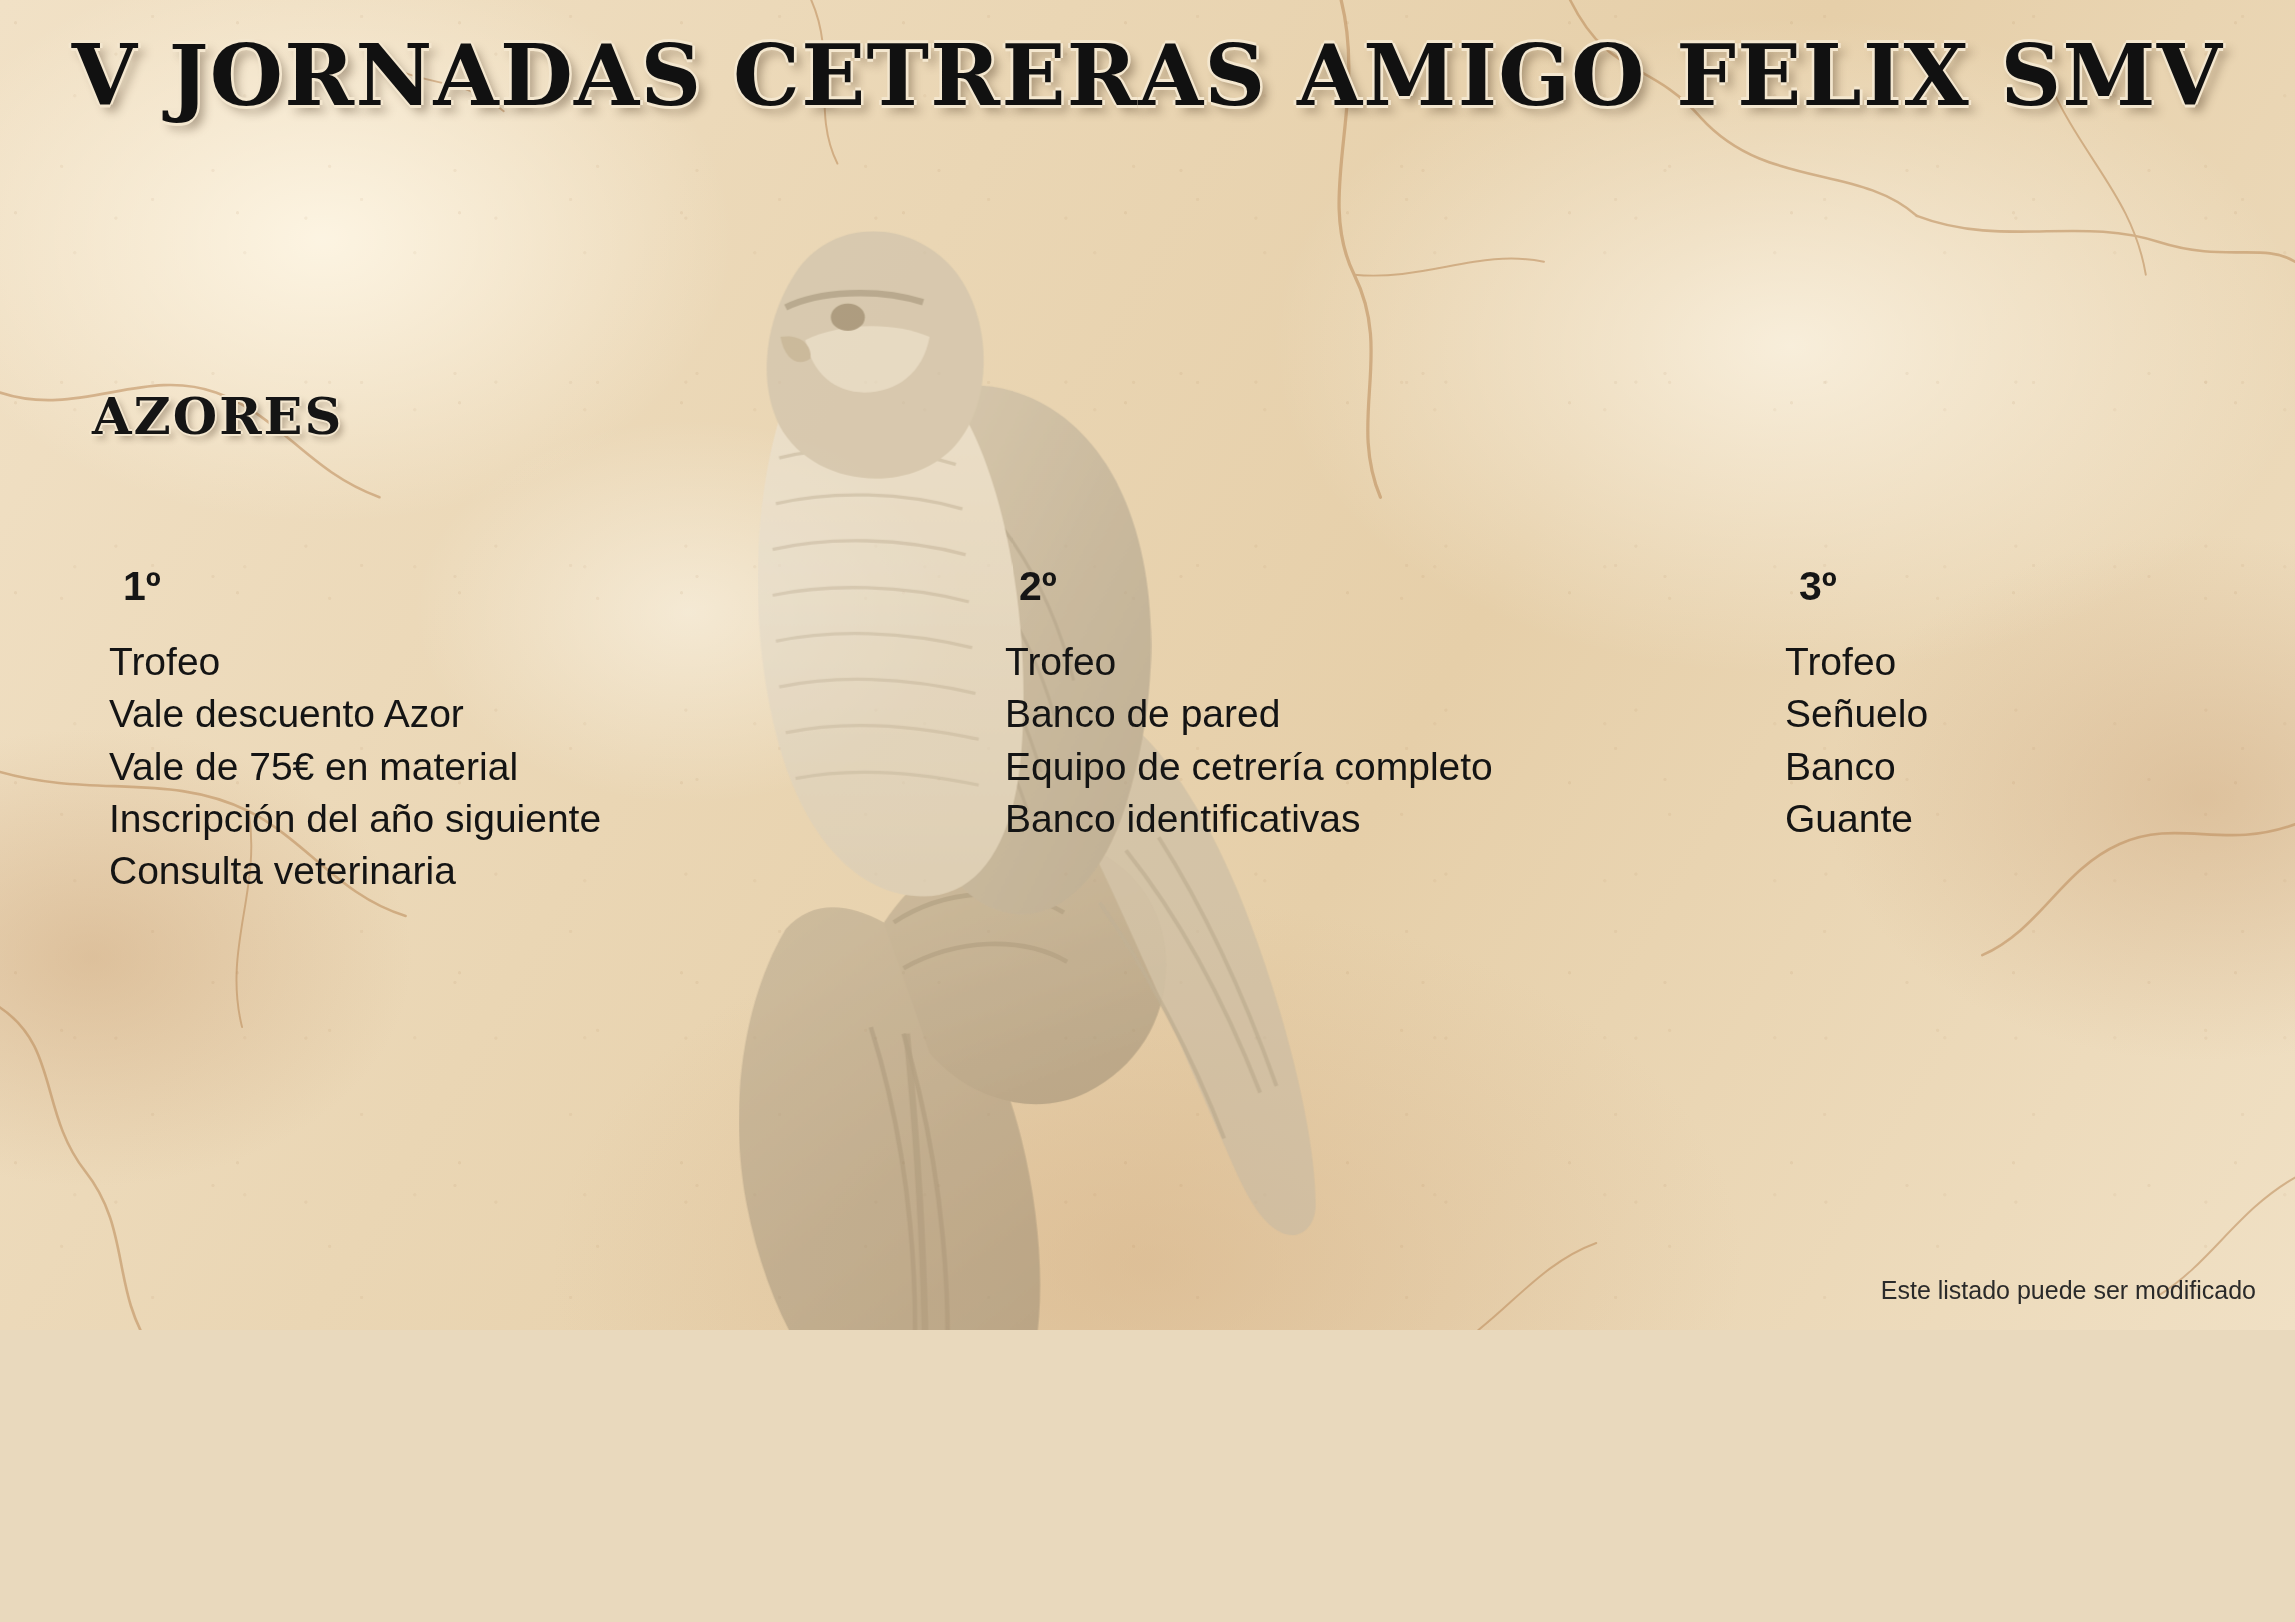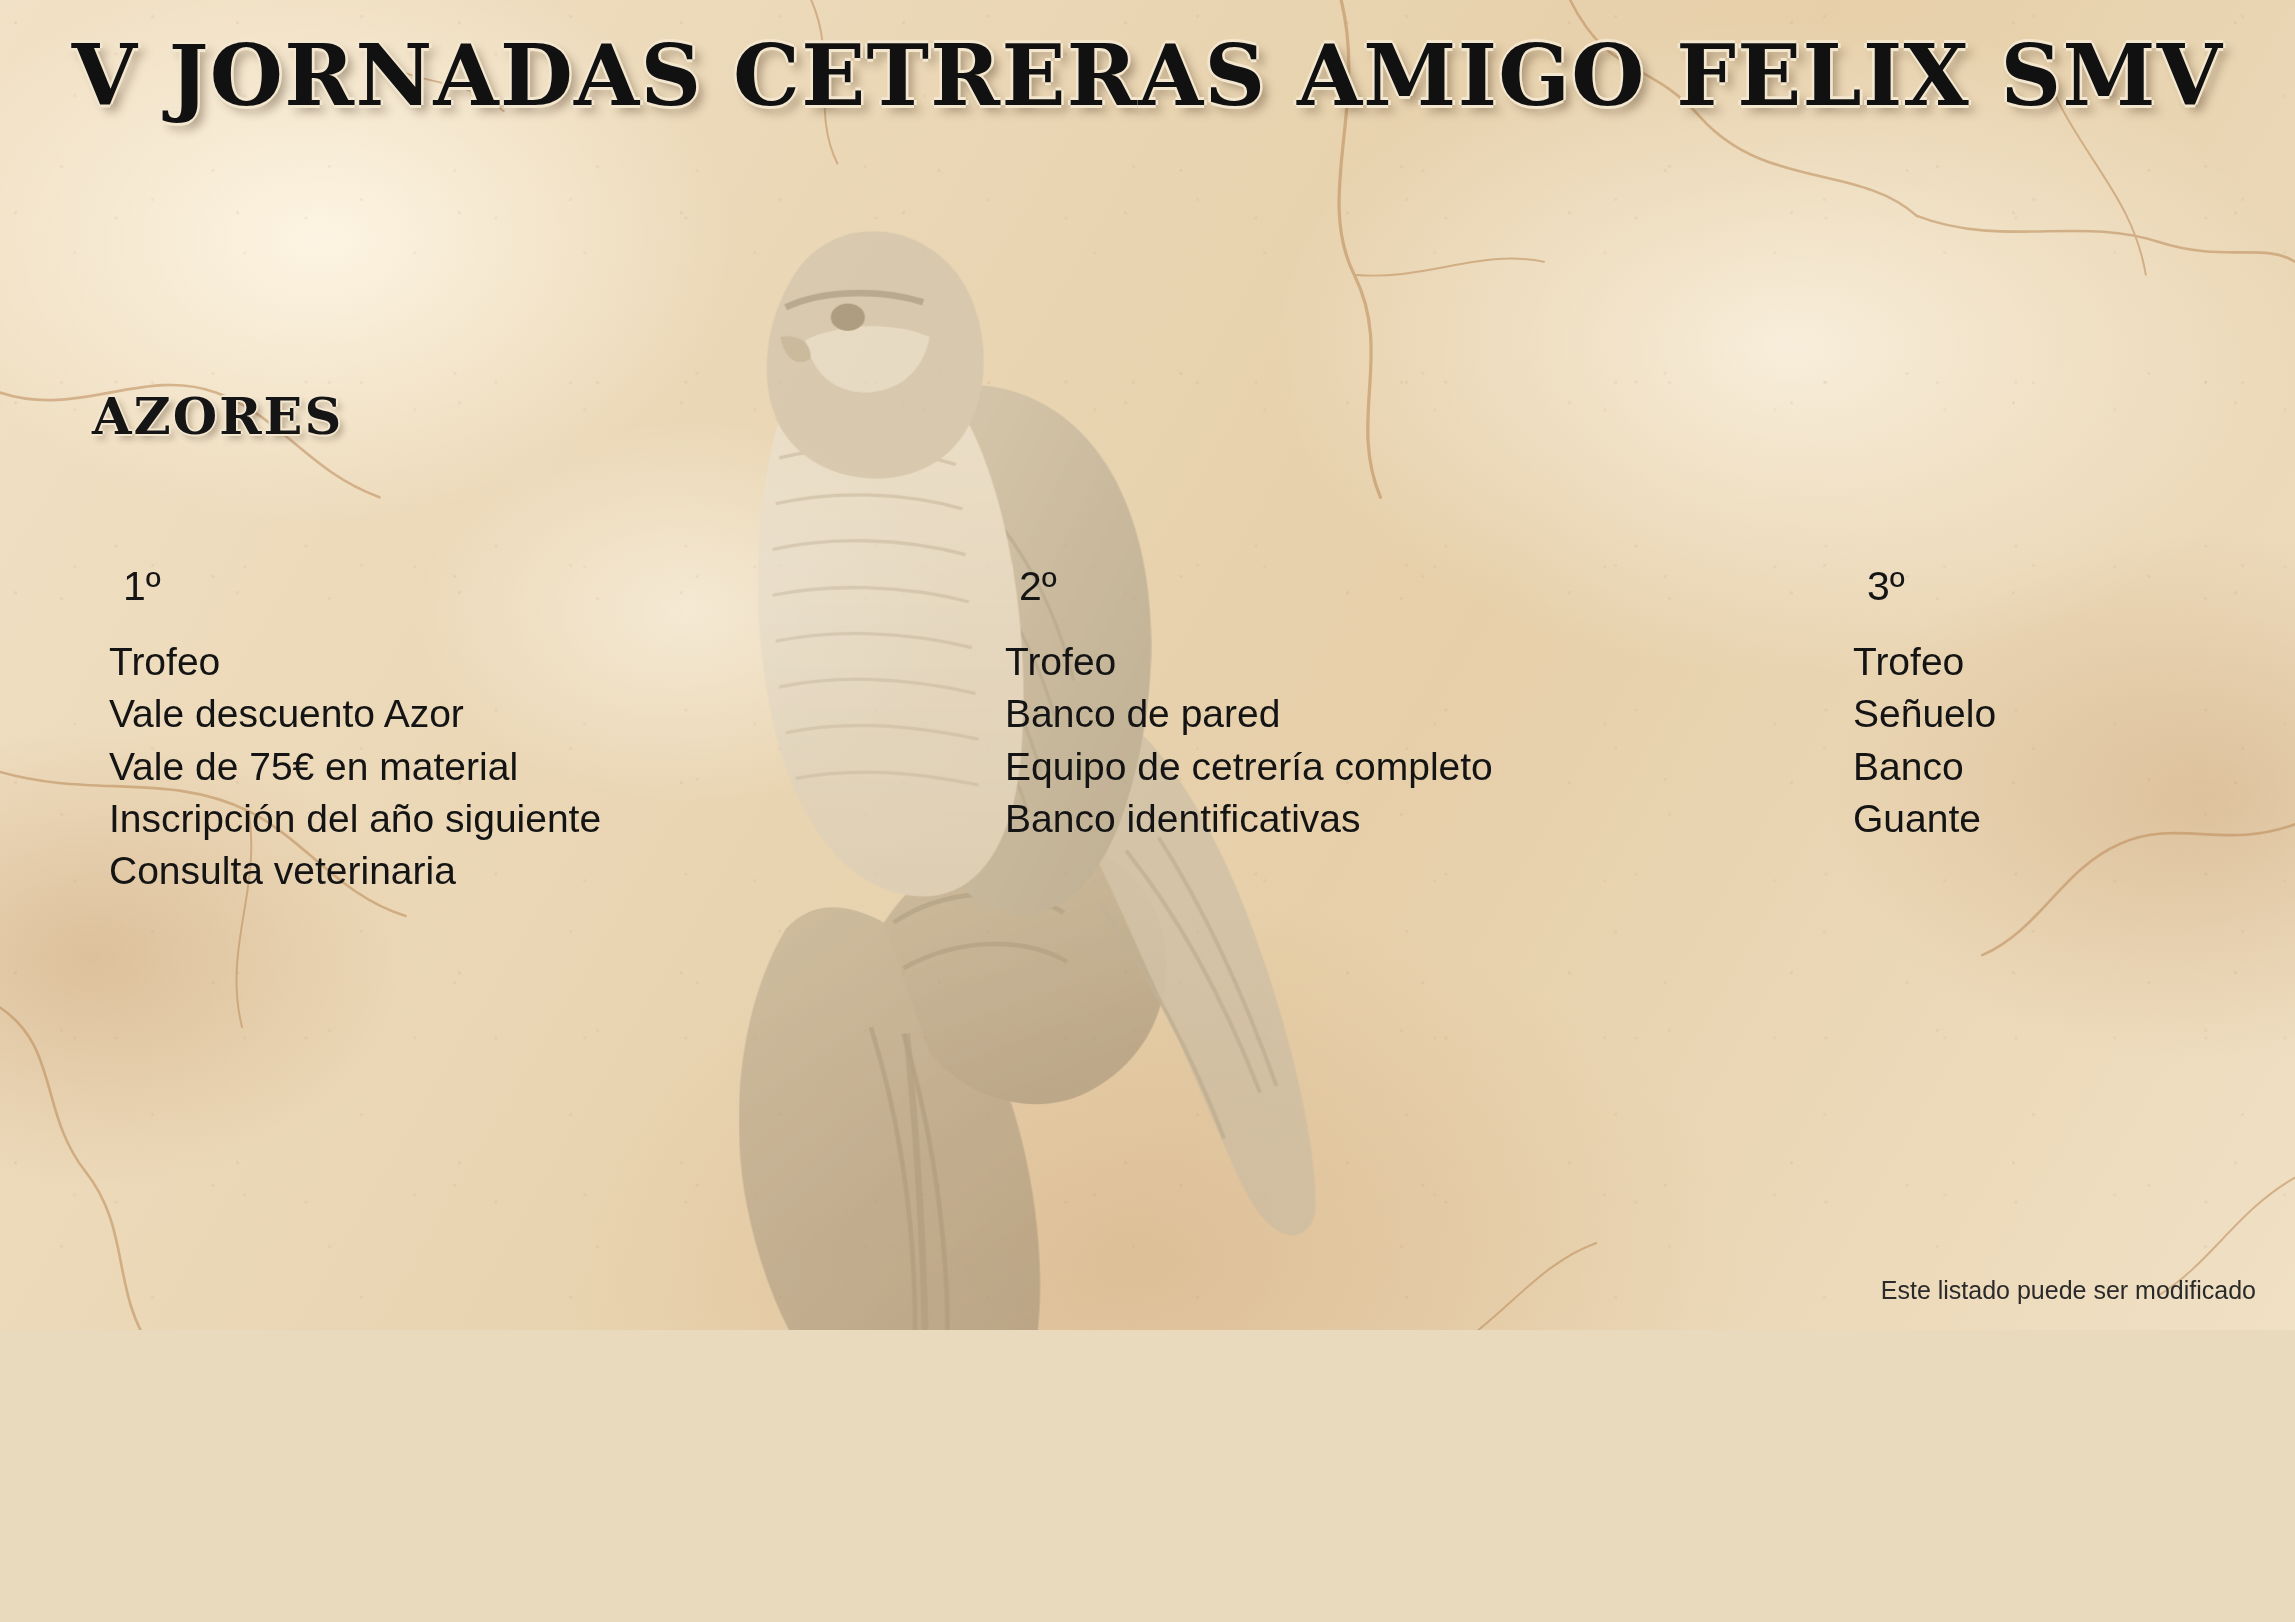--- a/index.html
+++ b/index.html
@@ -99,25 +99,25 @@
       2px 0 0 #f4e7cf, -2px 0 0 #f4e7cf, 0 2px 0 #f4e7cf, 0 -2px 0 #f4e7cf,
       4.6px 4.6px 6.5px rgba(60,40,20,0.3);
   }
 
   .column {
     position: absolute;
     color: #121212;
   }
   .col-1 { left: 92px;  top: 563px; width: 772px; }
   .col-2 { left: 988px; top: 563px; width: 772px; }
-  .col-3 { left: 1836px; top: 563px; width: 406px; }
+  .col-3 { left: 1768px; top: 563px; width: 406px; }
 
   .place {
     font-size: 41px;
-    font-weight: 400;
+    font-weight: 700;
     margin-left: 31px;
     margin-bottom: 26px;
     color: #151515;
   }
 
   .prize-list {
     list-style: none;
     margin: 17px;
     padding: 0;
   }

